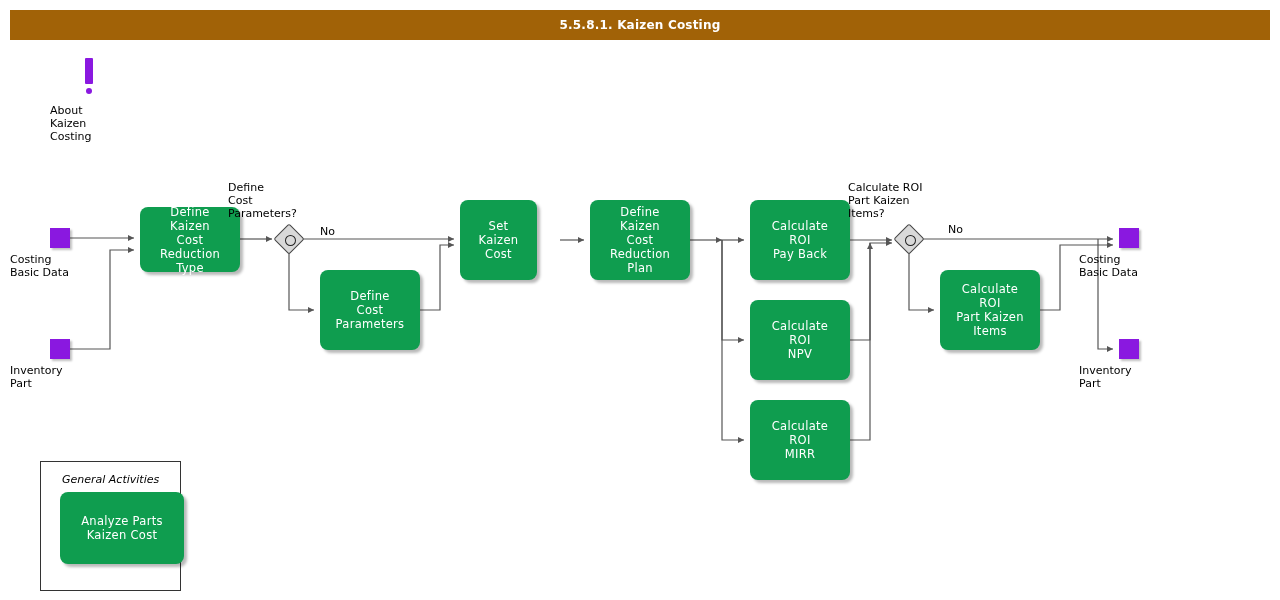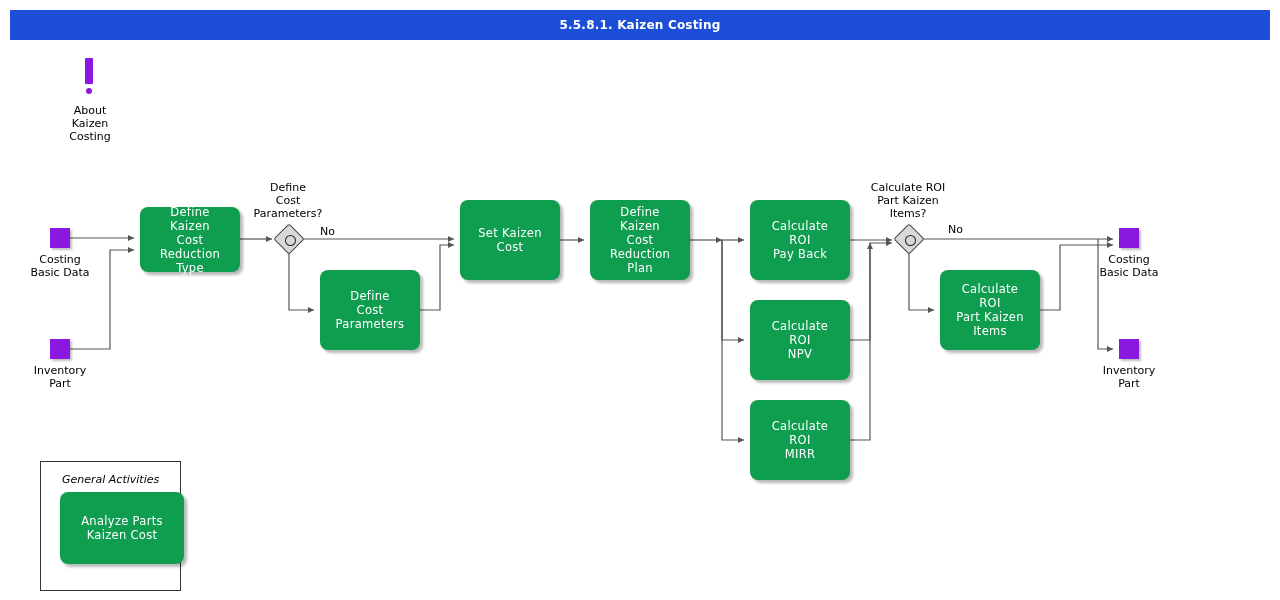--- a/index.html
+++ b/index.html
@@ -19,21 +19,21 @@
     left: 0; top: 0;
     width: 1280px;
     height: 600px;
   }
   .title-bar {
     position: absolute;
     left: 10px;
     top: 10px;
     width: 1260px;
     height: 30px;
-    background: #1d4ed8;
+    background: #a16207;
     color: #ffffff;
     font-size: 12px;
     font-weight: bold;
     display: flex;
     align-items: center;
     justify-content: center;
     letter-spacing: 0.2px;
   }
   
   .act {
@@ -58,21 +58,21 @@
     width: 20px;
     height: 20px;
     background: #8a18e0;
     box-shadow: 2px 2px 2px rgba(0,0,0,0.25);
   }
   .lbl {
     position: absolute;
     font-size: 11px;
     color: #000000;
     line-height: 13px;
-    text-align: center;
+    text-align: left;
     white-space: pre-line;
   }
   
   .gateway {
     position: absolute;
     width: 22px;
     height: 22px;
     transform: rotate(45deg);
     background: #d9d9d9;
     border: 1.5px solid #444444;
@@ -206,21 +206,21 @@
 <div class="data-sq" style="left:1119px; top:339px;"></div>
 <div class="lbl" style="left:1079px; top:364px; width:100px;">Inventory
 Part</div>
 
 <div class="act" style="left:140px; top:207px; width:100px; height:65px; white-space:pre-line;">Define Kaizen
 Cost Reduction
 Type</div>
 <div class="act" style="left:320px; top:270px; width:100px; height:80px; white-space:pre-line;">Define
 Cost
 Parameters</div>
-<div class="act" style="left:460px; top:200px; width:100px; height:80px; white-space:pre-line;">Set Kaizen Cost</div>
+<div class="act" style="left:460px; top:200px; width:77px; height:80px; white-space:pre-line;">Set Kaizen Cost</div>
 <div class="act" style="left:590px; top:200px; width:100px; height:80px; white-space:pre-line;">Define Kaizen
 Cost Reduction
 Plan</div>
 <div class="act" style="left:750px; top:200px; width:100px; height:80px; white-space:pre-line;">Calculate ROI
 Pay Back</div>
 <div class="act" style="left:750px; top:300px; width:100px; height:80px; white-space:pre-line;">Calculate ROI
 NPV</div>
 <div class="act" style="left:750px; top:400px; width:100px; height:80px; white-space:pre-line;">Calculate ROI
 MIRR</div>
 <div class="act" style="left:940px; top:270px; width:100px; height:80px; white-space:pre-line;">Calculate ROI

